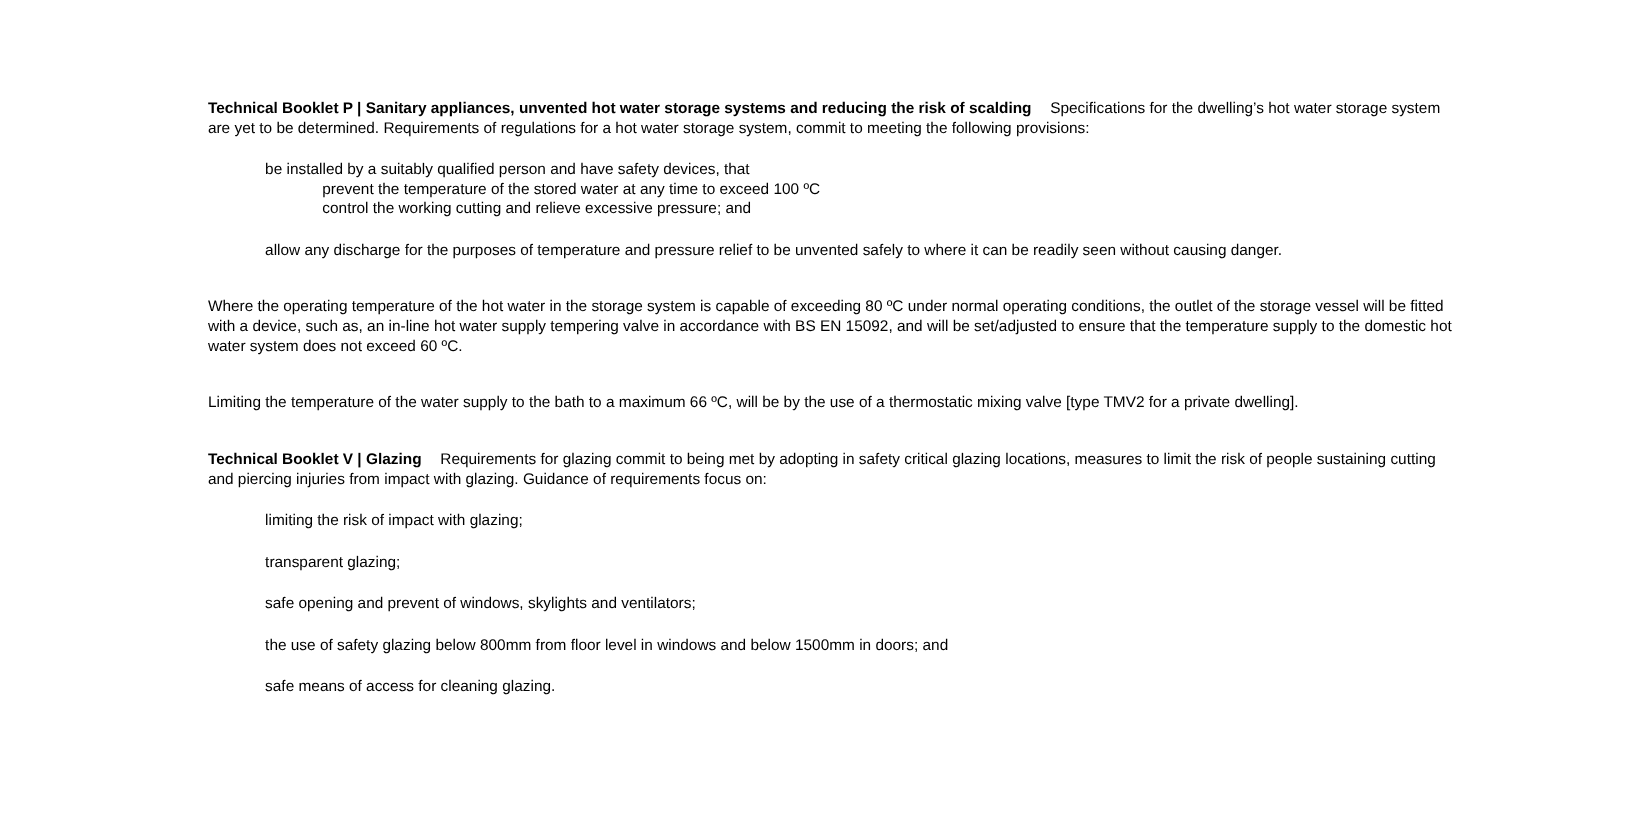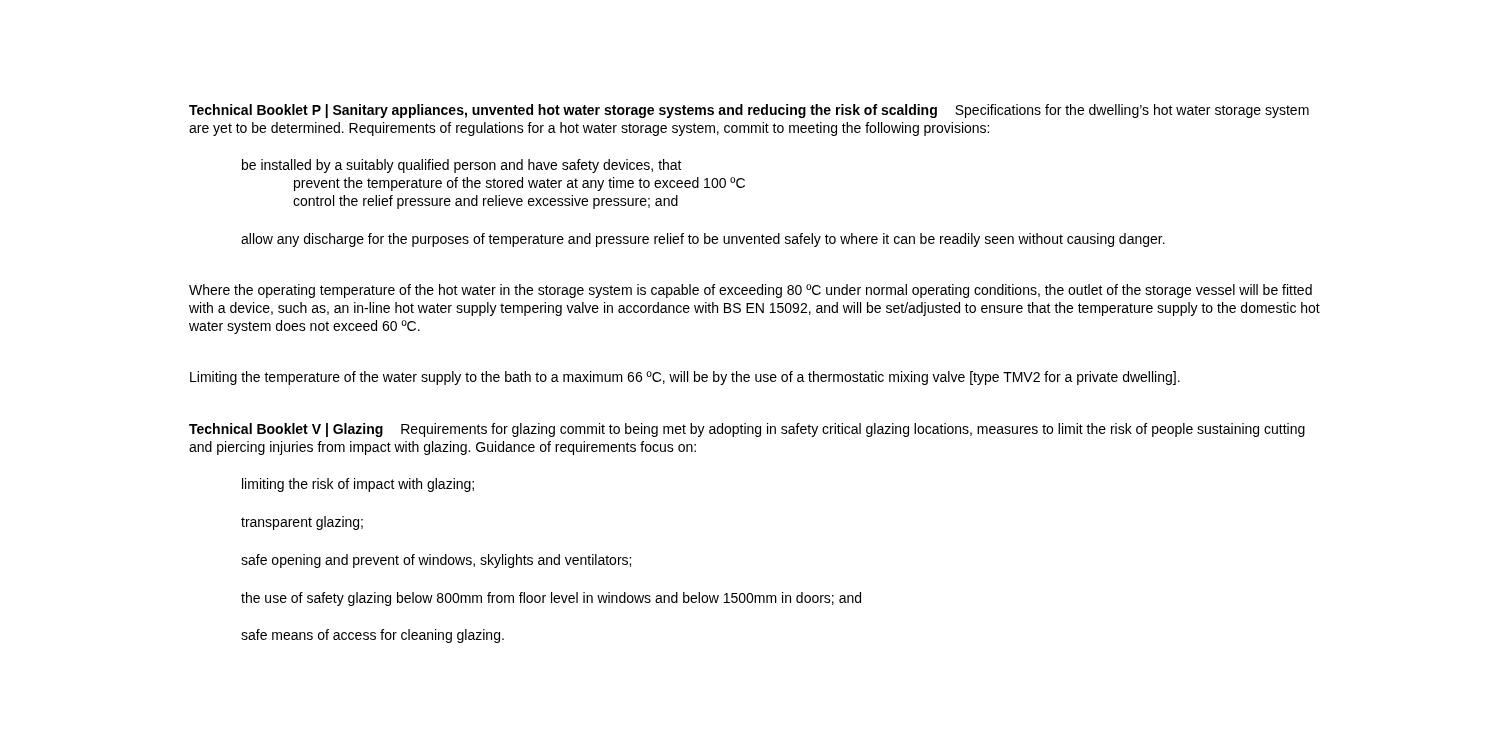--- a/index.html
+++ b/index.html
@@ -10,21 +10,21 @@
   body {
     width: 1500px;
     height: 750px;
     position: relative;
     overflow: hidden;
     font-family: "Liberation Sans", sans-serif;
   }
   .doc-page {
     position: absolute;
     left: 189px;
-    top: 102px;
+    top: 90px;
     width: 1142px;
     color: #000000;
     font-size: 14px;
     line-height: 17.7px;
     -webkit-font-smoothing: antialiased;
   }
   .para {
     margin: 0;
   }
   .para.spaced {
@@ -51,21 +51,21 @@
 </head>
 <body>
 
 <div class="doc-page">
 
   <section>
     <p class="para"><span class="heading-runin">Technical Booklet P | Sanitary appliances, unvented hot water storage systems and reducing the risk of scalding</span><span class="runin-gap"></span><span>Specifications for the dwelling’s hot water storage system are yet to be determined. Requirements of regulations for a hot water storage system, commit to meeting the following provisions:</span></p>
 
     <div class="indent1">be installed by a suitably qualified person and have safety devices, that</div>
     <div class="indent2">prevent the temperature of the stored water at any time to exceed 100 ºC</div>
-    <div class="indent2">control the relief pressure and relieve excessive pressure; and</div>
+    <div class="indent2">control the working cutting and relieve excessive pressure; and</div>
     <div class="indent1">allow any discharge for the purposes of temperature and pressure relief to be unvented safely to where it can be readily seen without causing danger.</div>
 
     <p class="para spaced">Where the operating temperature of the hot water in the storage system is capable of exceeding 80 ºC under normal operating conditions, the outlet of the storage vessel will be fitted with a device, such as, an in-line hot water supply tempering valve in accordance with BS EN 15092, and will be set/adjusted to ensure that the temperature supply to the domestic hot water system does not exceed 60 ºC.</p>
 
     <p class="para spaced">Limiting the temperature of the water supply to the bath to a maximum 66 ºC, will be by the use of a thermostatic mixing valve [type TMV2 for a private dwelling].</p>
   </section>
 
   <section class="section-v">
     <p class="para"><span class="heading-runin">Technical Booklet V | Glazing</span><span class="runin-gap"></span><span>Requirements for glazing commit to being met by adopting in safety critical glazing locations, measures to limit the risk of people sustaining cutting and piercing injuries from impact with glazing. Guidance of requirements focus on:</span></p>
 

